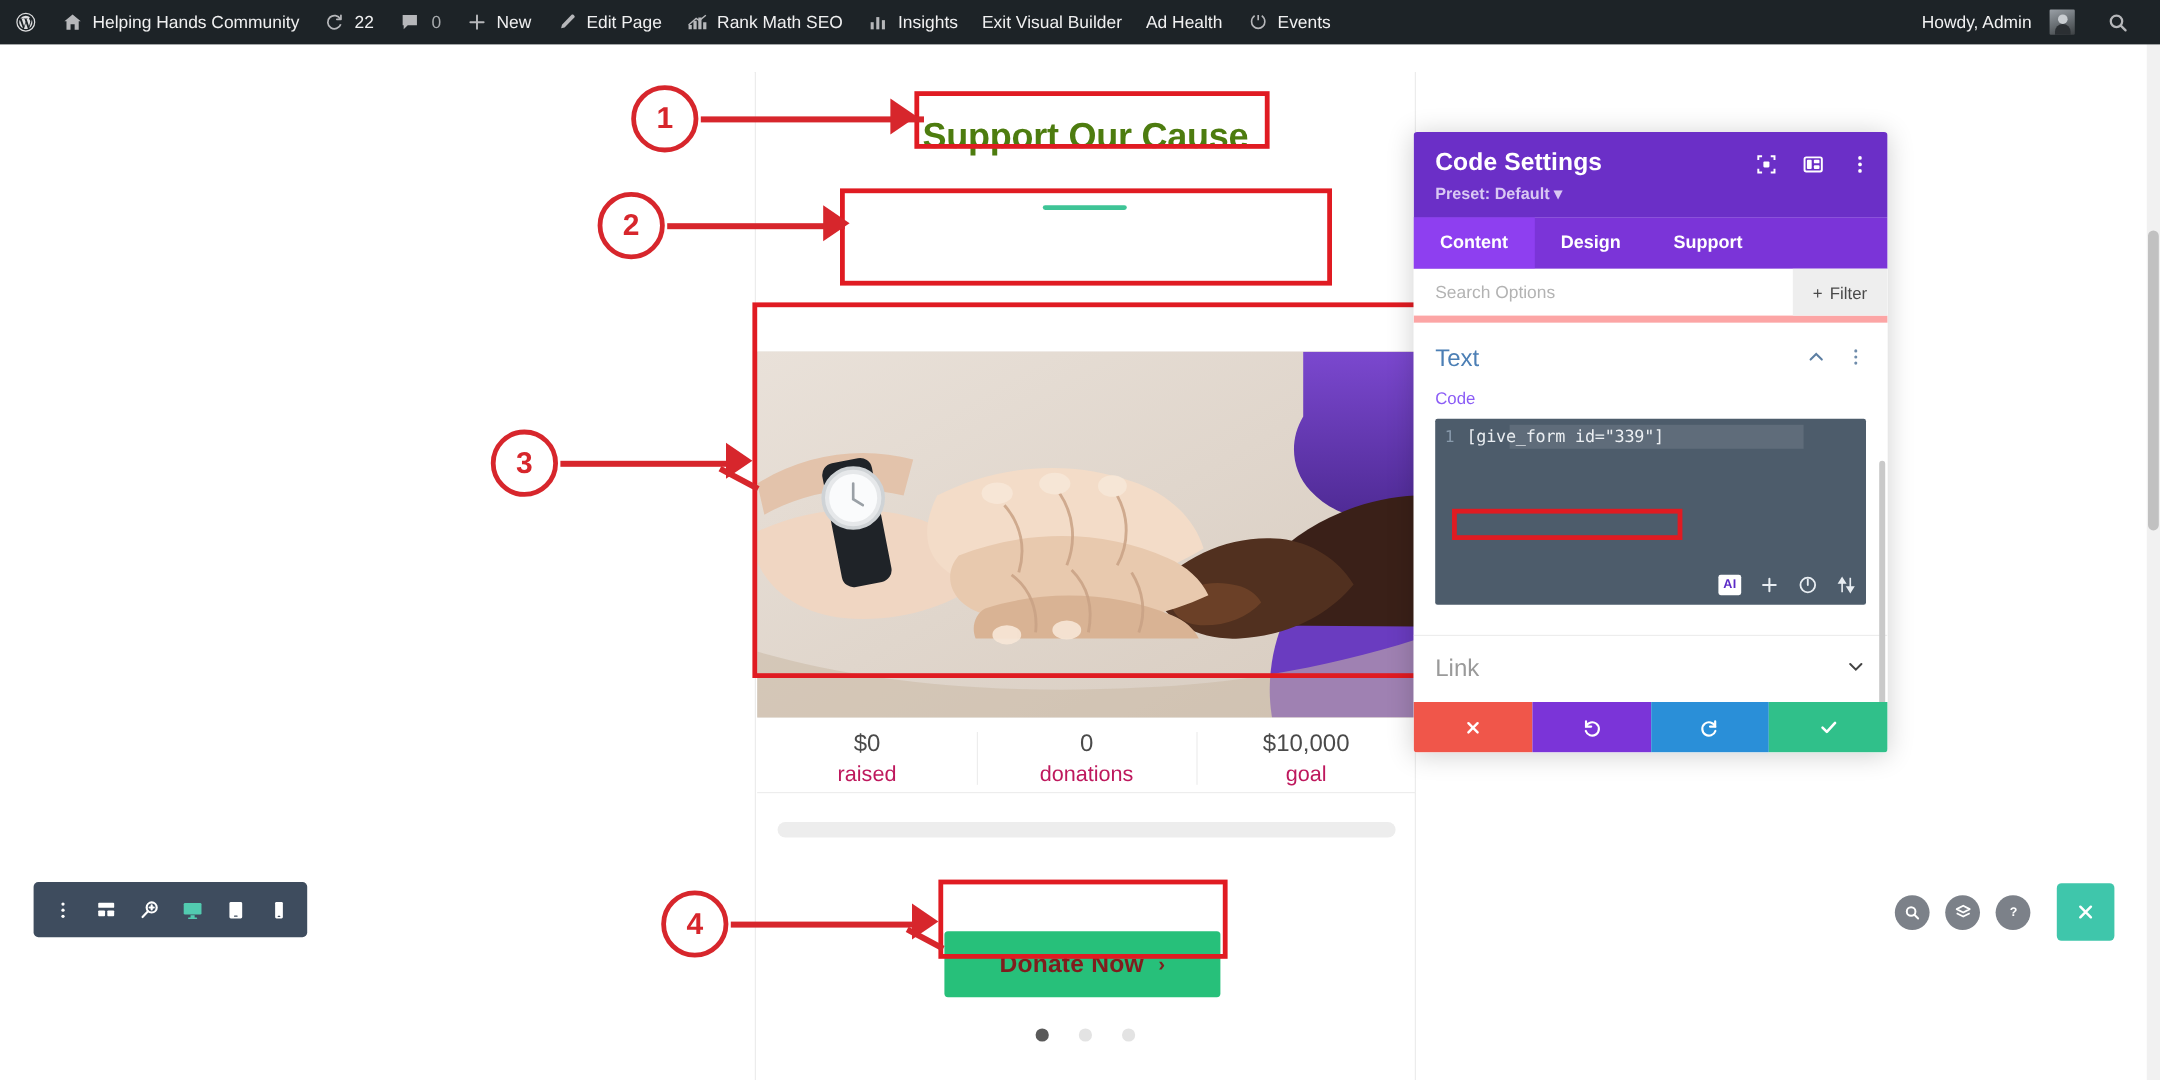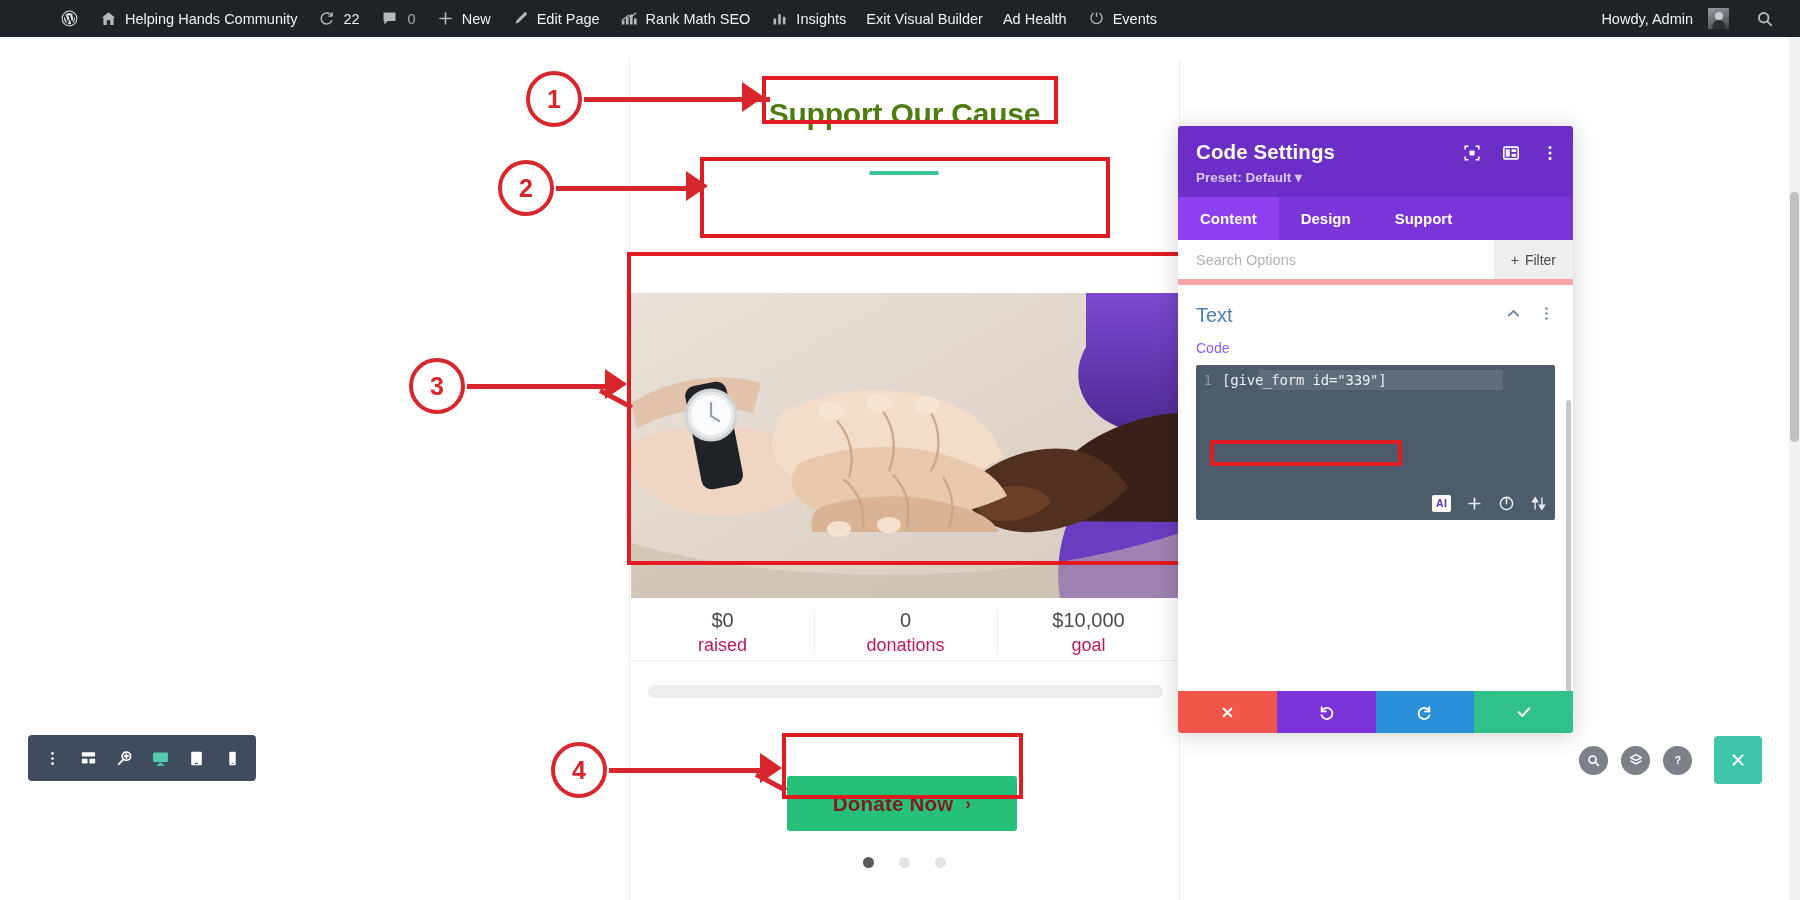--- a/index.html
+++ b/index.html
@@ -12,21 +12,21 @@
   #root { position: relative; width: 1800px; height: 900px; background:#fff; }
 
   
   .adminbar {
     position: absolute; top:0; left:0; width:1800px; height:37px;
     background:#1d2327; color:#f0f0f1;
     display:flex; align-items:center;
     font-size:14.5px;
     z-index: 60;
   }
-  .ab-left { display:flex; align-items:center; height:100%;padding-left:48px; }
+  .ab-left { display:flex; align-items:center; height:100%; }
   .ab-right { margin-left:auto; display:flex; align-items:center; height:100%; padding-right:14px; }
   .ab-item {
     display:flex; align-items:center; gap:7px;
     padding:0 10px; height:100%; color:#f0f0f1; white-space:nowrap;
   }
   .ab-item:first-child { padding-left:12px; }
   .ab-ico { display:inline-flex; align-items:center; justify-content:center; width:19px; height:19px; opacity:.92; }
   .ab-ico svg { display:block; }
   .ab-count { color:#a7aaad; margin-left:2px; }
   .avatar {
@@ -103,23 +103,23 @@
   .ann-circle {
     position:absolute; width:56px; height:56px; border-radius:50%;
     border:4px solid #d7262c; display:flex; align-items:center; justify-content:center;
     color:#d7262c; font-size:25px; font-weight:700; background:transparent;
   }
   .ann-line { position:absolute; height:5px; background:#d7262c; }
   .ann-arrow { position:absolute; width:0; height:0; }
 
   
   .panel {
-    position:absolute; left:1178px; top:110px; width:395px; height:607px;
+    position:absolute; left:1178px; top:110px; width:395px; height:517px;
     background:#fff; box-shadow:0 2px 22px rgba(0,0,0,.19); border-radius:3px;
-    z-index:40; display:flex; flex-direction:column; overflow:hidden;margin-top:16px;
+    z-index:40; display:flex; flex-direction:column; overflow:hidden;
   }
   .panel-head { background:#6b2fc7; padding:14px 18px 12px 18px; position:relative; }
   .panel-title { color:#fff; font-size:20.5px; font-weight:700; letter-spacing:.1px; }
   .panel-preset { color:#d9c8f3; font-size:13.5px; font-weight:700; margin-top:5px; }
   .panel-head-icons { position:absolute; right:14px; top:17px; display:flex; gap:20px; align-items:center; }
   .phi { width:19px; height:19px; display:flex; align-items:center; justify-content:center; }
 
   .panel-tabs { display:flex; background:#7b34d8; }
   .ptab {
     padding:13px 0 13px 0; color:#fff; font-size:15px; font-weight:700;
@@ -527,20 +527,28 @@
             <svg viewBox="0 0 20 20" width="17" height="17" fill="#e8edf2">
                 <path d="M6 3.2 9 8H3l3-4.8zM6 17V8" stroke="#e8edf2" stroke-width="1.6"></path>
                 <path d="M14 16.8 11 12h6l-3 4.8zM14 3v9" stroke="#e8edf2" stroke-width="1.6"></path>
               </svg>
           </span>
         </div>
       </div>
 
       <div class="ann-box" style="left:32px; top:155px; width:192px; height:26px; position:absolute;"></div>
 
+      <div class="link-row">
+        <span class="link-title">Link</span>
+        <span>
+          <svg viewBox="0 0 20 20" width="17" height="17" fill="none" stroke="#444" stroke-width="2" stroke-linecap="round">
+              <path d="M4.5 7.5 10 13l5.5-5.5"></path>
+            </svg>
+        </span>
+      </div>
 
       <div class="panel-scroll-thumb"></div>
     </div>
 
     <div class="panel-foot">
       <div class="pf x">
         <svg viewBox="0 0 20 20" width="17" height="17" stroke="#fff" stroke-width="2.4" stroke-linecap="round">
             <path d="M5.5 5.5l9 9M14.5 5.5l-9 9"></path>
           </svg>
       </div>

